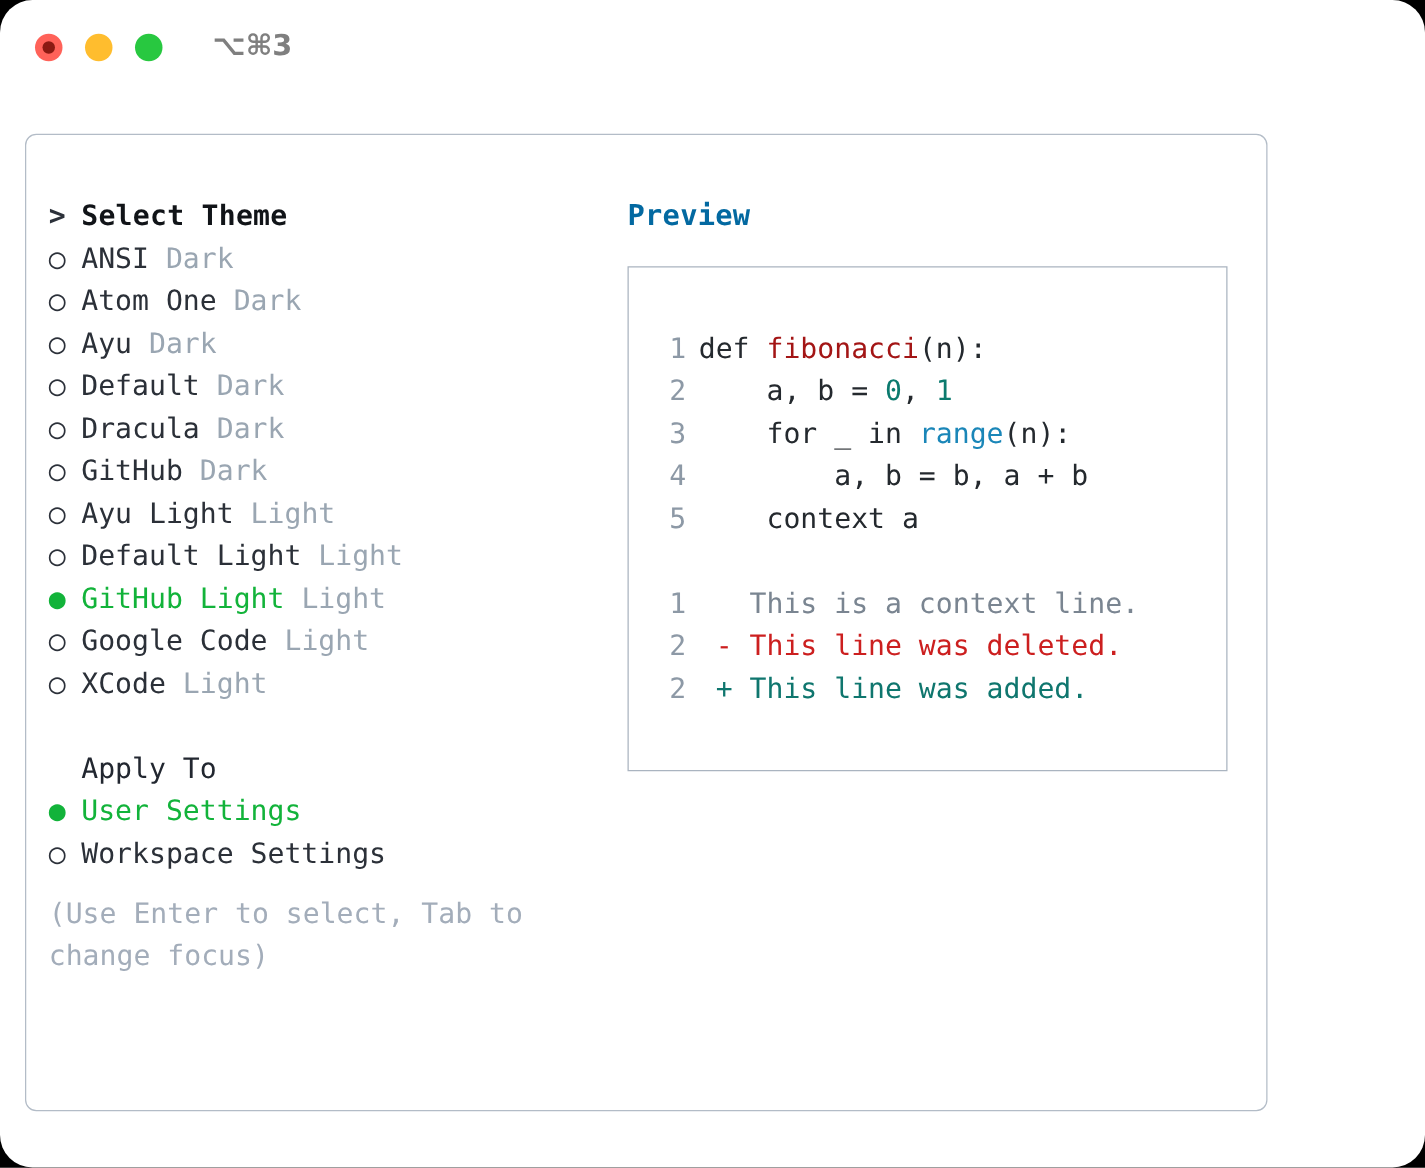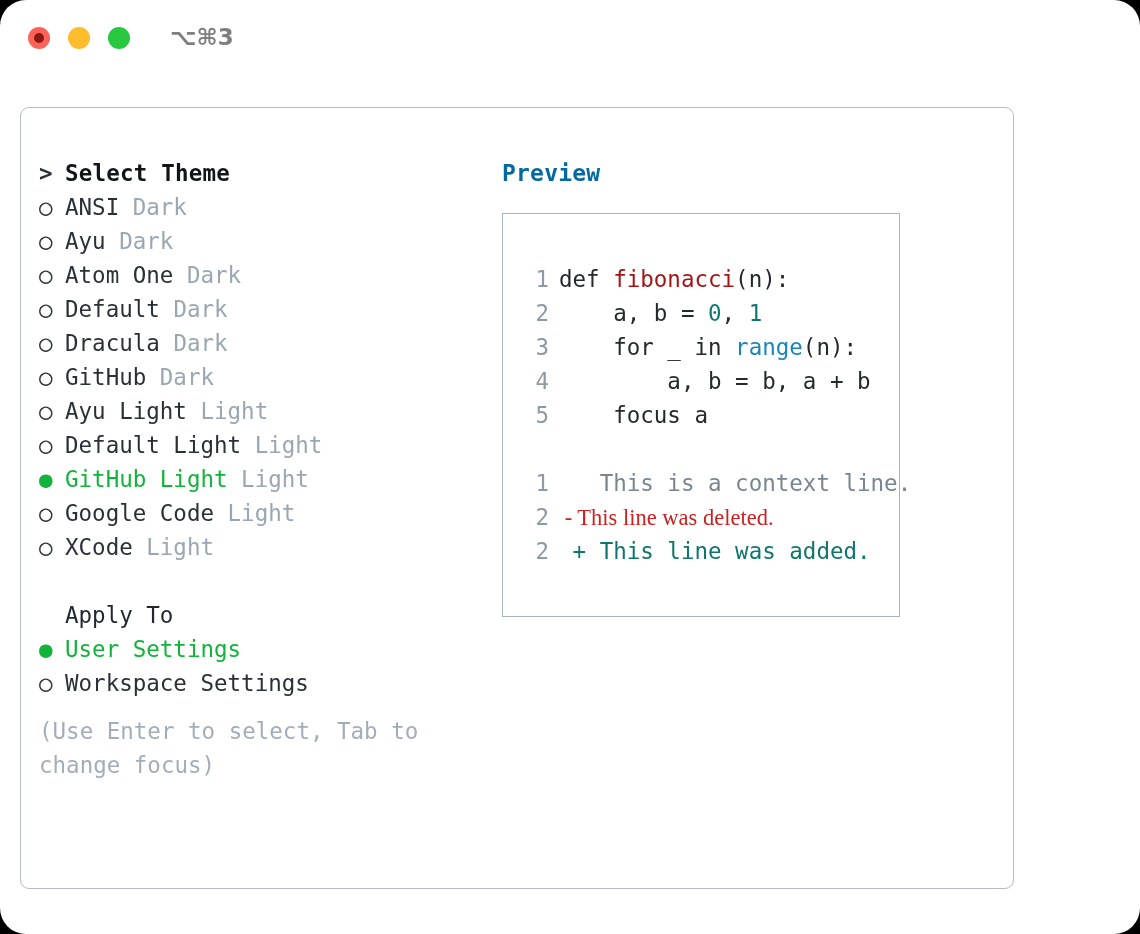--- a/index.html
+++ b/index.html
@@ -130,21 +130,21 @@
     font-size: 23px;
     font-weight: bold;
     line-height: 34px;
     color: #0369a1;
     letter-spacing: 0.2px;
   }
   #preview-box {
     position: absolute;
     left: 481px;
     top: 105px;
-    width: 398px;
+    width: 480px;
     height: 404px;
     box-sizing: border-box;
     border: 1.6px solid #aab4c0;
     background: #ffffff;
   }
   #code-area {
     position: absolute;
     left: 20px;
     top: 48px;
     right: 8px;
@@ -161,43 +161,43 @@
     width: 26px;
     text-align: right;
     color: #8d99a6;
     margin-right: 10px;
   }
   .tok-plain { color: #24292e; }
   .tok-func  { color: #a31515; }
   .tok-num   { color: #0b7a6e; }
   .tok-call  { color: #1a86b8; margin-top: 24px; }
   .tok-ctx   { color: #7a8591; }
-  .tok-del   { color: #cc1f1f; font-family: Liberation Serif, serif; }
+  .tok-del   { color: #cc1f1f; }
   .tok-add   { color: #0f766e; }
 </style>
 </head>
 <body>
 
 <div id="window">
 
   <div id="titlebar">
     <div class="dot" id="dot-red"></div>
     <div class="dot" id="dot-yellow"></div>
     <div class="dot" id="dot-green"></div>
     <div id="titlebar-shortcut">⌥⌘3</div>
   </div>
 
   <div id="panel">
 
     <div id="left-col">
       <div class="row header" id="theme-header"><span class="marker">&gt;</span><span>Select Theme</span></div>
       <div id="theme-list">
           <div class="row"><span class="marker">○</span><span class="label-main">ANSI </span><span class="label-suffix">Dark</span></div>
+          <div class="row"><span class="marker">○</span><span class="label-main">Atom One </span><span class="label-suffix">Dark</span></div>
           <div class="row"><span class="marker">○</span><span class="label-main">Ayu </span><span class="label-suffix">Dark</span></div>
-          <div class="row"><span class="marker">○</span><span class="label-main">Atom One </span><span class="label-suffix">Dark</span></div>
           <div class="row"><span class="marker">○</span><span class="label-main">Default </span><span class="label-suffix">Dark</span></div>
           <div class="row"><span class="marker">○</span><span class="label-main">Dracula </span><span class="label-suffix">Dark</span></div>
           <div class="row"><span class="marker">○</span><span class="label-main">GitHub </span><span class="label-suffix">Dark</span></div>
           <div class="row"><span class="marker">○</span><span class="label-main">Ayu Light </span><span class="label-suffix">Light</span></div>
           <div class="row"><span class="marker">○</span><span class="label-main">Default Light </span><span class="label-suffix">Light</span></div>
           <div class="row selected"><span class="marker radio-on">●</span><span class="label-main">GitHub Light </span><span class="label-suffix">Light</span></div>
           <div class="row"><span class="marker">○</span><span class="label-main">Google Code </span><span class="label-suffix">Light</span></div>
           <div class="row"><span class="marker">○</span><span class="label-main">XCode </span><span class="label-suffix">Light</span></div>
         </div>
       <div class="spacer-row"></div>
@@ -213,21 +213,21 @@
     <div id="right-col">
       <div id="preview-title">Preview</div>
     </div>
 
     <div id="preview-box">
       <div id="code-area">
           <div class="code-line"><span class="lineno">1</span><span class="tok-plain">def </span><span class="tok-func">fibonacci</span><span class="tok-plain">(n):</span></div>
           <div class="code-line"><span class="lineno">2</span><span class="tok-plain">    a, b = </span><span class="tok-num">0</span><span class="tok-plain">, </span><span class="tok-num">1</span></div>
           <div class="code-line"><span class="lineno">3</span><span class="tok-plain">    for _ in </span><span class="tok-call">range</span><span class="tok-plain">(n):</span></div>
           <div class="code-line"><span class="lineno">4</span><span class="tok-plain">        a, b = b, a + b</span></div>
-          <div class="code-line"><span class="lineno">5</span><span class="tok-plain">    focus a</span></div>
+          <div class="code-line"><span class="lineno">5</span><span class="tok-plain">    context a</span></div>
           <div class="code-line"><span class="lineno"></span><span class="tok-plain"> </span></div>
           <div class="code-line"><span class="lineno">1</span><span class="tok-ctx">   This is a context line.</span></div>
           <div class="code-line"><span class="lineno">2</span><span class="tok-del"> - This line was deleted.</span></div>
           <div class="code-line"><span class="lineno">2</span><span class="tok-add"> + This line was added.</span></div>
         </div>
     </div>
 
   </div>
 </div>
 

